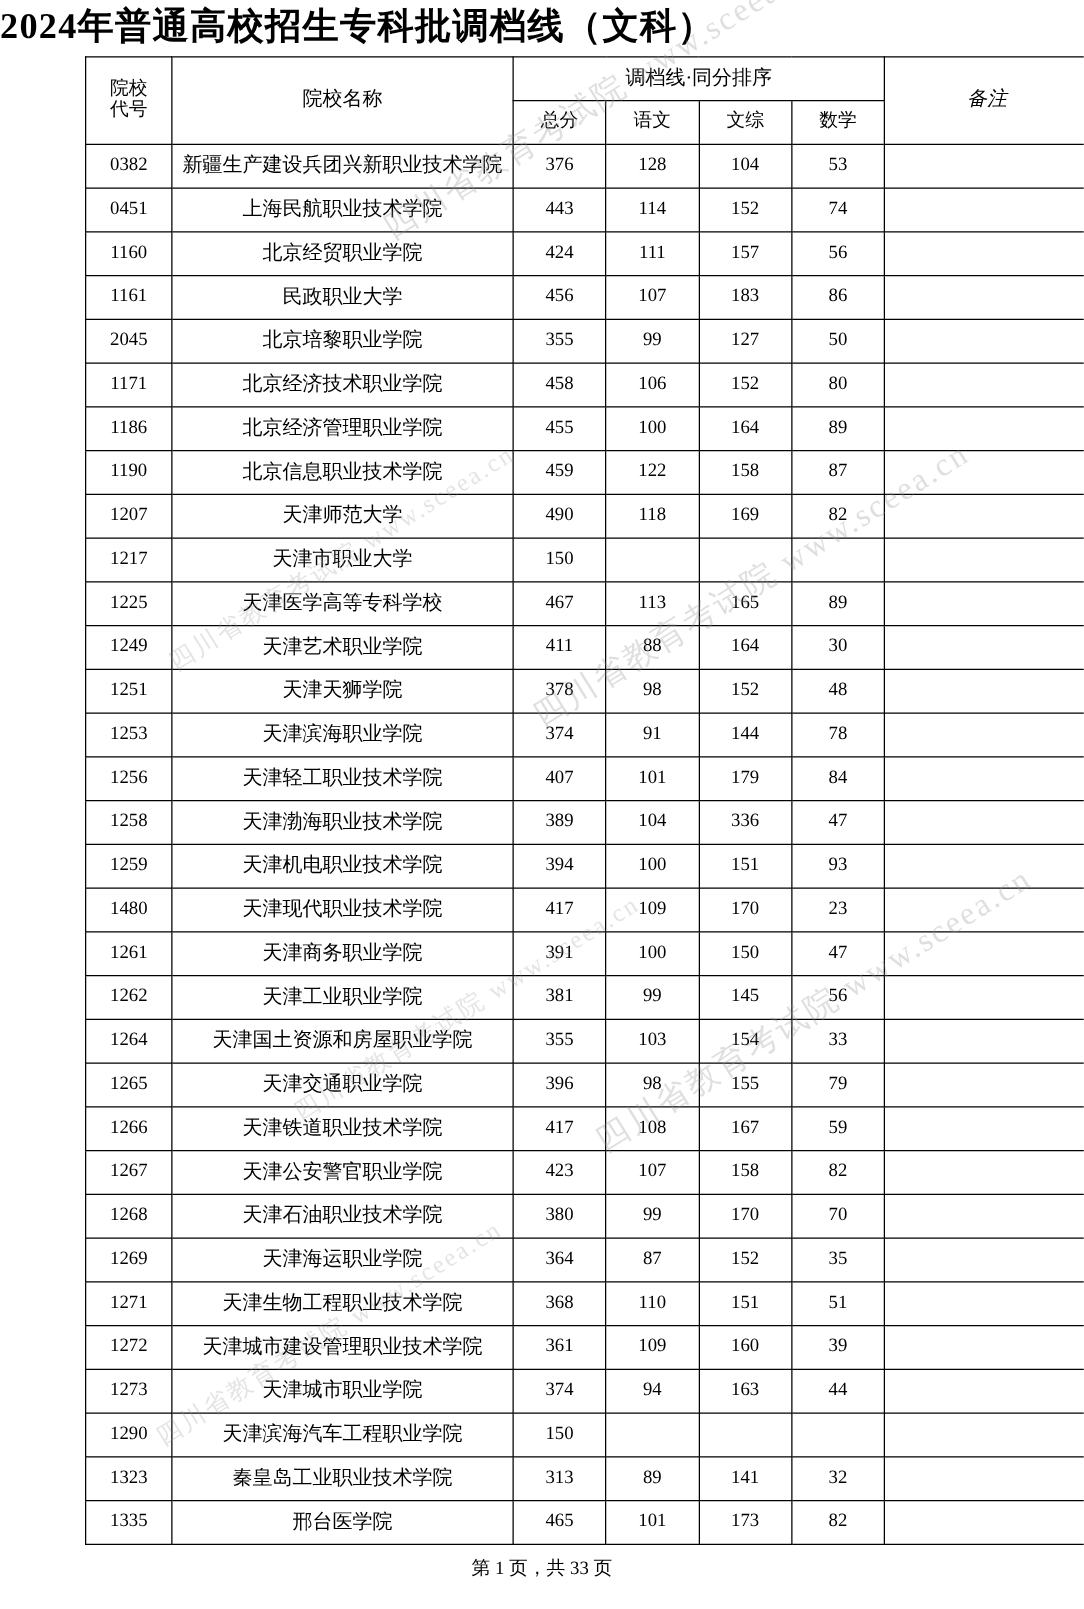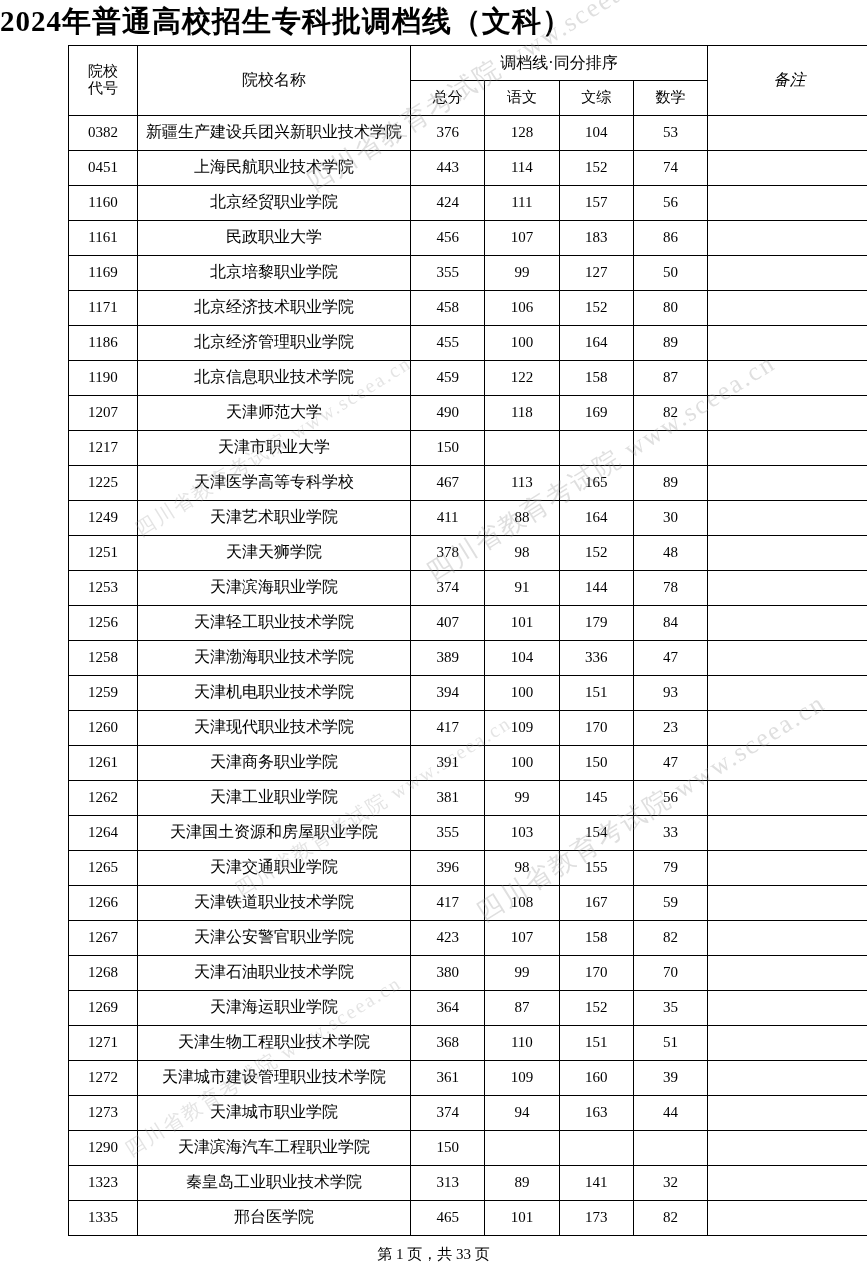--- a/index.html
+++ b/index.html
@@ -179,21 +179,21 @@
         <tr>
             <td class="code">1161</td>
             <td class="name">民政职业大学</td>
             <td class="score">456</td>
             <td class="score">107</td>
             <td class="score">183</td>
             <td class="score">86</td>
             <td class="remark"></td>
           </tr>
         <tr>
-            <td class="code">1169</td>
+            <td class="code">2045</td>
             <td class="name">北京培黎职业学院</td>
             <td class="score">355</td>
             <td class="score">99</td>
             <td class="score">127</td>
             <td class="score">50</td>
             <td class="remark"></td>
           </tr>
         <tr>
             <td class="code">1171</td>
             <td class="name">北京经济技术职业学院</td>
@@ -296,21 +296,21 @@
         <tr>
             <td class="code">1259</td>
             <td class="name">天津机电职业技术学院</td>
             <td class="score">394</td>
             <td class="score">100</td>
             <td class="score">151</td>
             <td class="score">93</td>
             <td class="remark"></td>
           </tr>
         <tr>
-            <td class="code">1260</td>
+            <td class="code">1480</td>
             <td class="name">天津现代职业技术学院</td>
             <td class="score">417</td>
             <td class="score">109</td>
             <td class="score">170</td>
             <td class="score">23</td>
             <td class="remark"></td>
           </tr>
         <tr>
             <td class="code">1261</td>
             <td class="name">天津商务职业学院</td>

